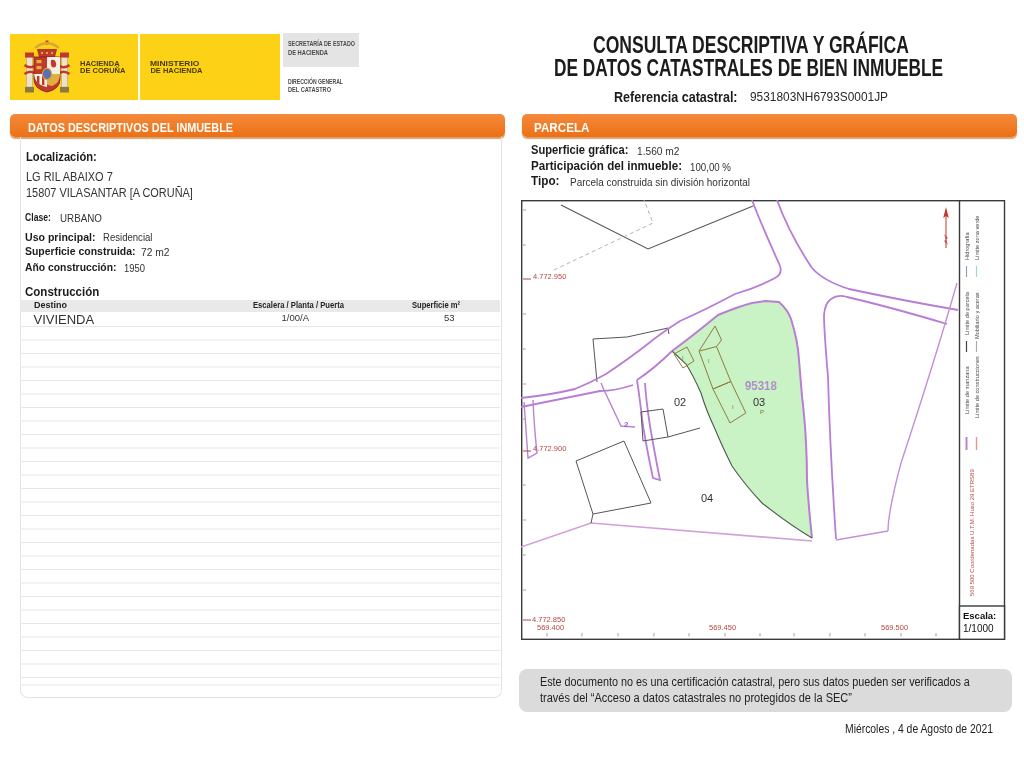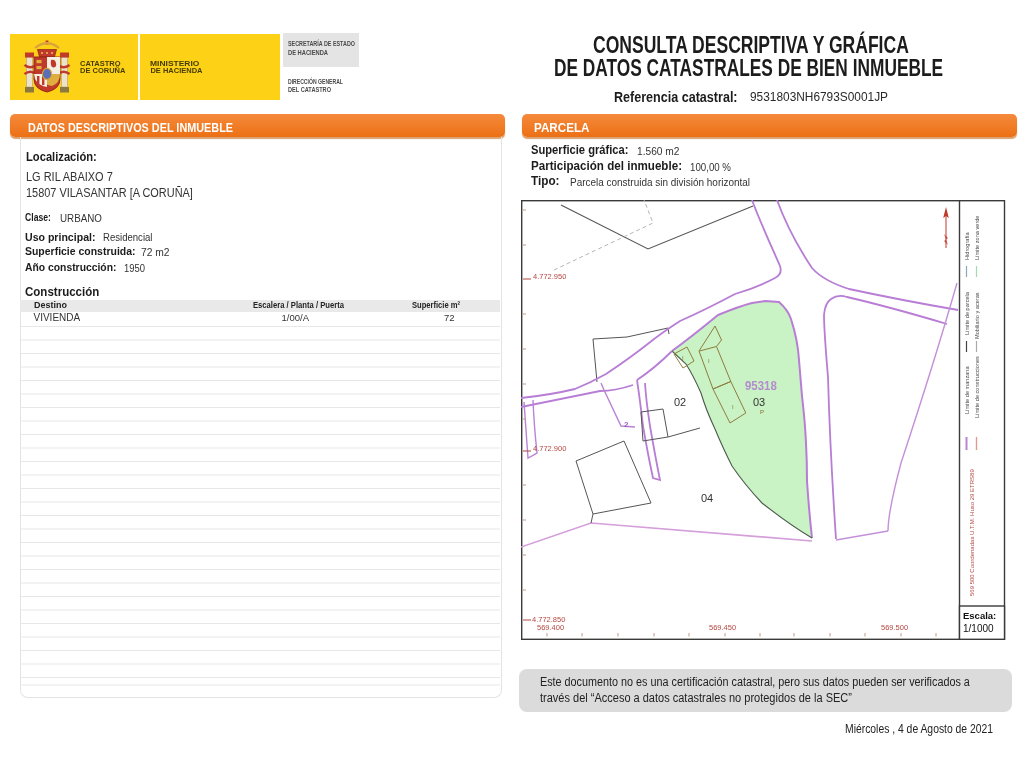--- a/index.html
+++ b/index.html
@@ -48,21 +48,21 @@
   <path d="M26,34 h13 v0 q0,9 -8,12 q-4,-1 -5,-1.5 z" fill="#dfae3f"></path>
   <rect x="15.5" y="20" width="5" height="3.2" fill="#e0b13c"></rect>
   <rect x="15.5" y="26" width="5" height="3.2" fill="#e0b13c"></rect>
   <path d="M30,20 q4,-1.5 5,3 q1,4.5 -3,4.5 q-3,-1 -2,-7.5" fill="#c0392b"></path>
   <rect x="16" y="36" width="2.4" height="9" fill="#c1392b"></rect>
   <rect x="21" y="36" width="2.4" height="9" fill="#c1392b"></rect>
   <ellipse cx="26" cy="34" rx="4.6" ry="5.6" fill="#5a6fb5" stroke="#d8a33a" stroke-width="1.1"></ellipse>
   </g>
 </svg>
 
-<div class="t b" style="left:80px;top:60.3px;font-size:7.5px;color:#463c00;">CATASTRO</div>
+<div class="t b" style="left:80px;top:60.3px;font-size:7.5px;color:#463c00;">HACIENDA</div>
 <div class="t b" style="left:80px;top:67.2px;font-size:7.5px;color:#463c00;">DE CORUÑA</div>
 
 <div class="t b" style="left:150.4px;top:60.3px;font-size:7.5px;color:#463c00;transform:scaleX(1.13);">MINISTERIO</div>
 <div class="t b" style="left:150.4px;top:67.2px;font-size:7.5px;color:#463c00;">DE HACIENDA</div>
 
 <div class="abs" style="left:283px;top:33px;width:76px;height:34px;background:#e4e4e4;"></div>
 <div class="t b" style="left:288.3px;top:41.1px;font-size:6.3px;color:#4a4a4a;transform:scaleX(.856);">SECRETARÍA DE ESTADO</div>
 <div class="t b" style="left:288.3px;top:50.1px;font-size:6.3px;color:#4a4a4a;transform:scaleX(.915);">DE HACIENDA</div>
 
 <div class="t b" style="left:288.3px;top:78.7px;font-size:6.3px;color:#4a4a4a;transform:scaleX(.81);">DIRECCIÓN GENERAL</div>
@@ -100,23 +100,23 @@
 <div class="t b" style="left:25.2px;top:262.4px;font-size:11.5px;color:#1c1c1c;transform:scaleX(.9);">Año construcción:</div>
 <div class="t" style="left:124.2px;top:262.8px;font-size:11px;color:#333;transform:scaleX(.858);">1950</div>
 
 <div class="t b" style="left:25.2px;top:284.7px;font-size:13px;color:#1c1c1c;transform:scaleX(.887);">Construcción</div>
 
 <div class="abs" style="left:20px;top:300px;width:480px;height:12px;background:#e9e9e9;"></div>
 <div class="t b" style="left:33.5px;top:300.2px;font-size:9.5px;color:#222;transform:scaleX(.944);">Destino</div>
 <div class="t b" style="left:252.5px;top:300.2px;font-size:9.5px;color:#222;transform:scaleX(.805);">Escalera / Planta / Puerta</div>
 <div class="t b" style="left:412px;top:300.2px;font-size:9.5px;color:#222;transform:scaleX(.798);">Superficie m²</div>
 
-<div class="t" style="left:33.5px;top:312.5px;font-size:10px;color:#333;">VIVIENDA</div>
+<div class="t" style="left:33.5px;top:312.5px;font-size:13px;color:#333;">VIVIENDA</div>
 <div class="t" style="left:281.5px;top:312.5px;font-size:9.5px;color:#333;">1/00/A</div>
-<div class="t" style="left:444px;top:312.5px;font-size:9.5px;color:#333;">72</div>
+<div class="t" style="left:444px;top:312.5px;font-size:9.5px;color:#333;">53</div>
 
 <svg class="abs" style="left:20px;top:312px;" width="480" height="380" viewBox="0 0 480 380">
   <g stroke="#e7e7e7" stroke-width="1">
     <line x1="0" y1="14.5" x2="480" y2="14.5"></line>
       <line x1="0" y1="28" x2="480" y2="28"></line>
     <line x1="0" y1="41.5" x2="480" y2="41.5"></line>
       <line x1="0" y1="55" x2="480" y2="55"></line>
     <line x1="0" y1="68.5" x2="480" y2="68.5"></line>
       <line x1="0" y1="82" x2="480" y2="82"></line>
     <line x1="0" y1="95.5" x2="480" y2="95.5"></line>

